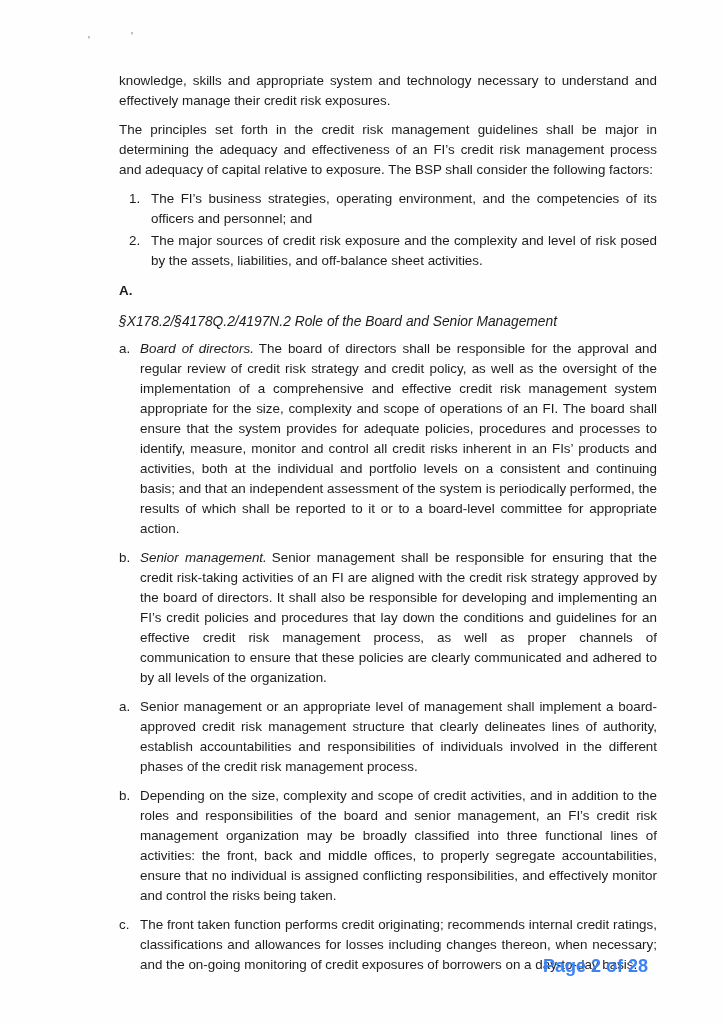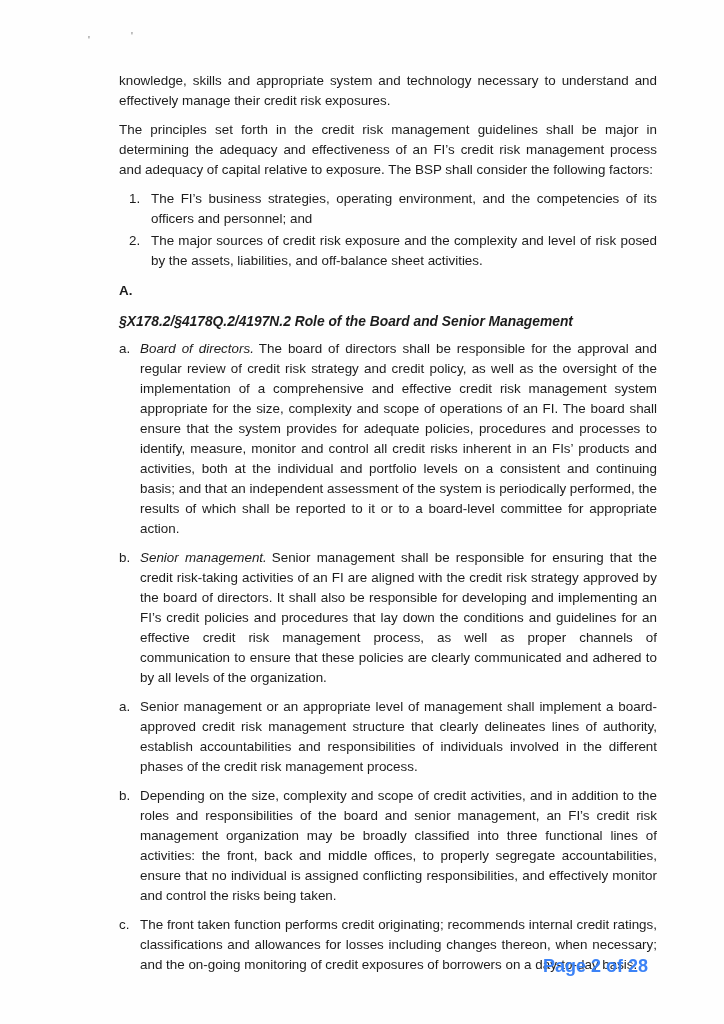--- a/index.html
+++ b/index.html
@@ -56,21 +56,21 @@
     flex: 1;
     text-align: justify;
   }
   .heading-a {
     display: flex;
     font-weight: 700;
     margin: 4px 0 11px 0;
   }
   .hnum { flex: none; width: 22px; }
   .section-heading {
-    font-weight: 700;
+    font-weight: 400;
     font-style: italic;
     margin: 0 0 7px 0;
     font-size: 13.8px;
   }
   .section-heading.tight { margin-bottom: 2px; }
   .litem {
     display: flex;
     margin: 0 0 9px 0;
   }
   .letter {

